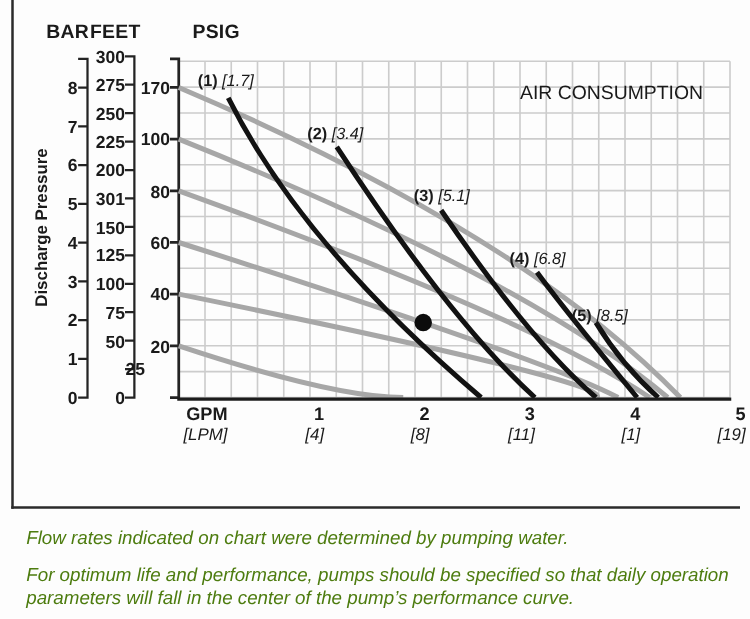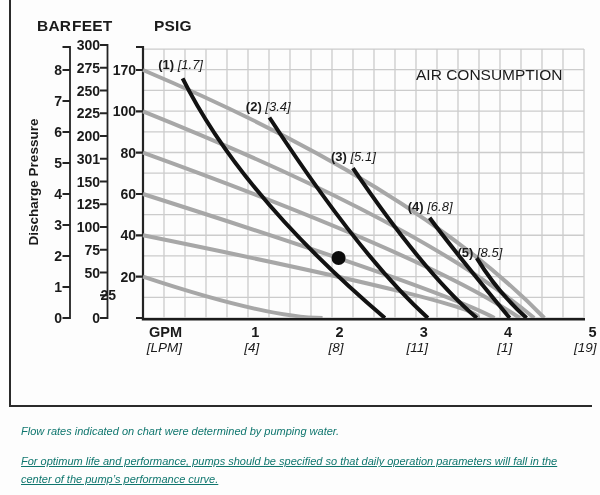--- a/index.html
+++ b/index.html
@@ -16,24 +16,24 @@
   .xtick .a{font-size:14.5px;font-weight:bold;line-height:16px;}
   .xtick .b{font-size:13.5px;font-style:italic;line-height:16px;}
   .curve-label{position:absolute;font-size:13px;white-space:nowrap;}
   .curve-label b{font-weight:bold;}
   .curve-label i{font-style:italic;}
   .air-legend{position:absolute;left:416px;top:66px;width:190px;text-align:left;font-size:15.5px;line-height:17px;}
   .air-legend .l2 i{font-style:italic;}
   .air-legend sup{font-size:9.5px;}
   .xtitle{position:absolute;left:218px;top:362px;width:260px;text-align:center;
           font-weight:bold;font-size:15.5px;}
-  .foot{position:absolute;left:21px;width:562px;font-style:italic;font-size:11px;
-        line-height:18px;color:#0f766e;}
+  .foot{position:absolute;left:21px;width:562px;font-style:italic;font-size:15px;
+        line-height:18px;color:#4d7c0f;}
   .f1{top:422px;}
-  .f2{top:452px;text-decoration:underline;}
+  .f2{top:452px;}
 </style>
 </head>
 <body>
 
 <div class="stage">
 
   <div class="chart-box"></div>
 
   <svg id="plot-svg" width="600" height="495">
       <path d="M143 49V318M164 49V318M185 49V318M206 49V318M227 49V318M248 49V318M269 49V318M290 49V318M311 49V318M332 49V318M353 49V318M374 49V318M395 49V318M416 49V318M437 49V318M458 49V318M479 49V318M500 49V318M521 49V318M542 49V318M563 49V318M584 49V318M143 318H584M143 297.31H584M143 276.62H584M143 255.93H584M143 235.24H584M143 214.55H584M143 193.85999999999999H584M143 173.17H584M143 152.48H584M143 131.79H584M143 111.1H584M143 90.41H584M143 69.71999999999997H584M143 49.02999999999997H584" stroke="#cccccc" stroke-width="1.3" fill="none"></path>

